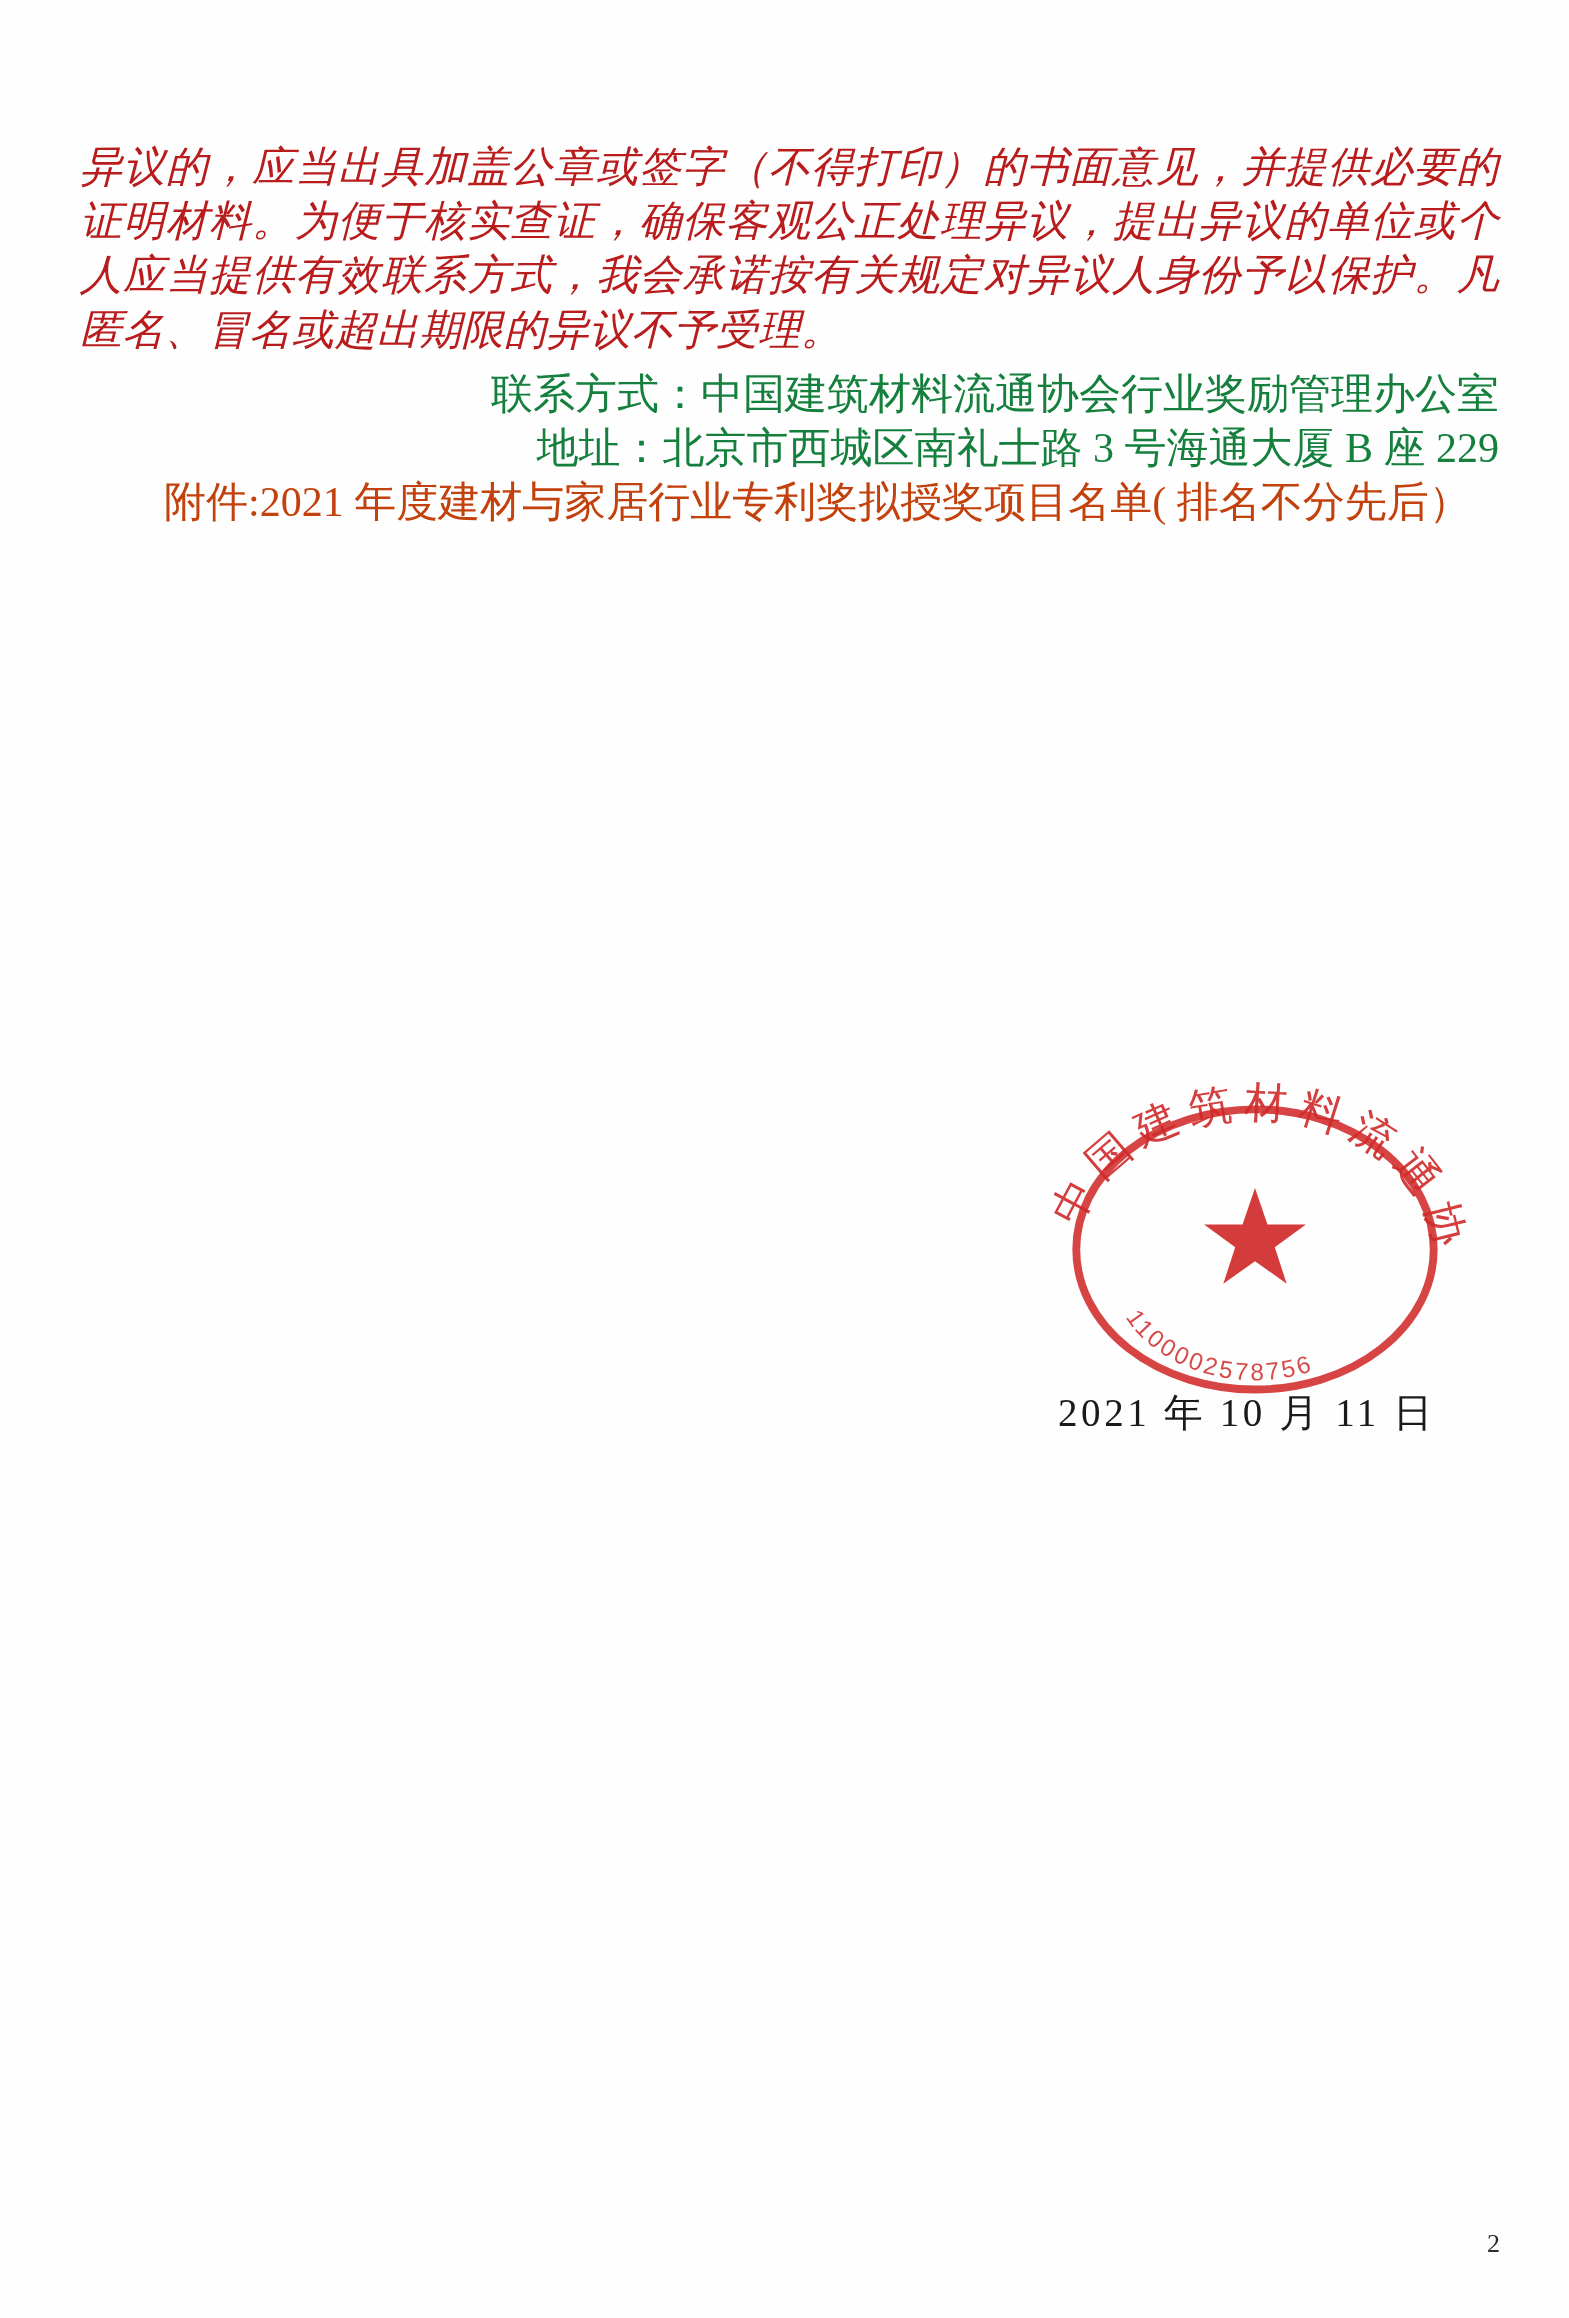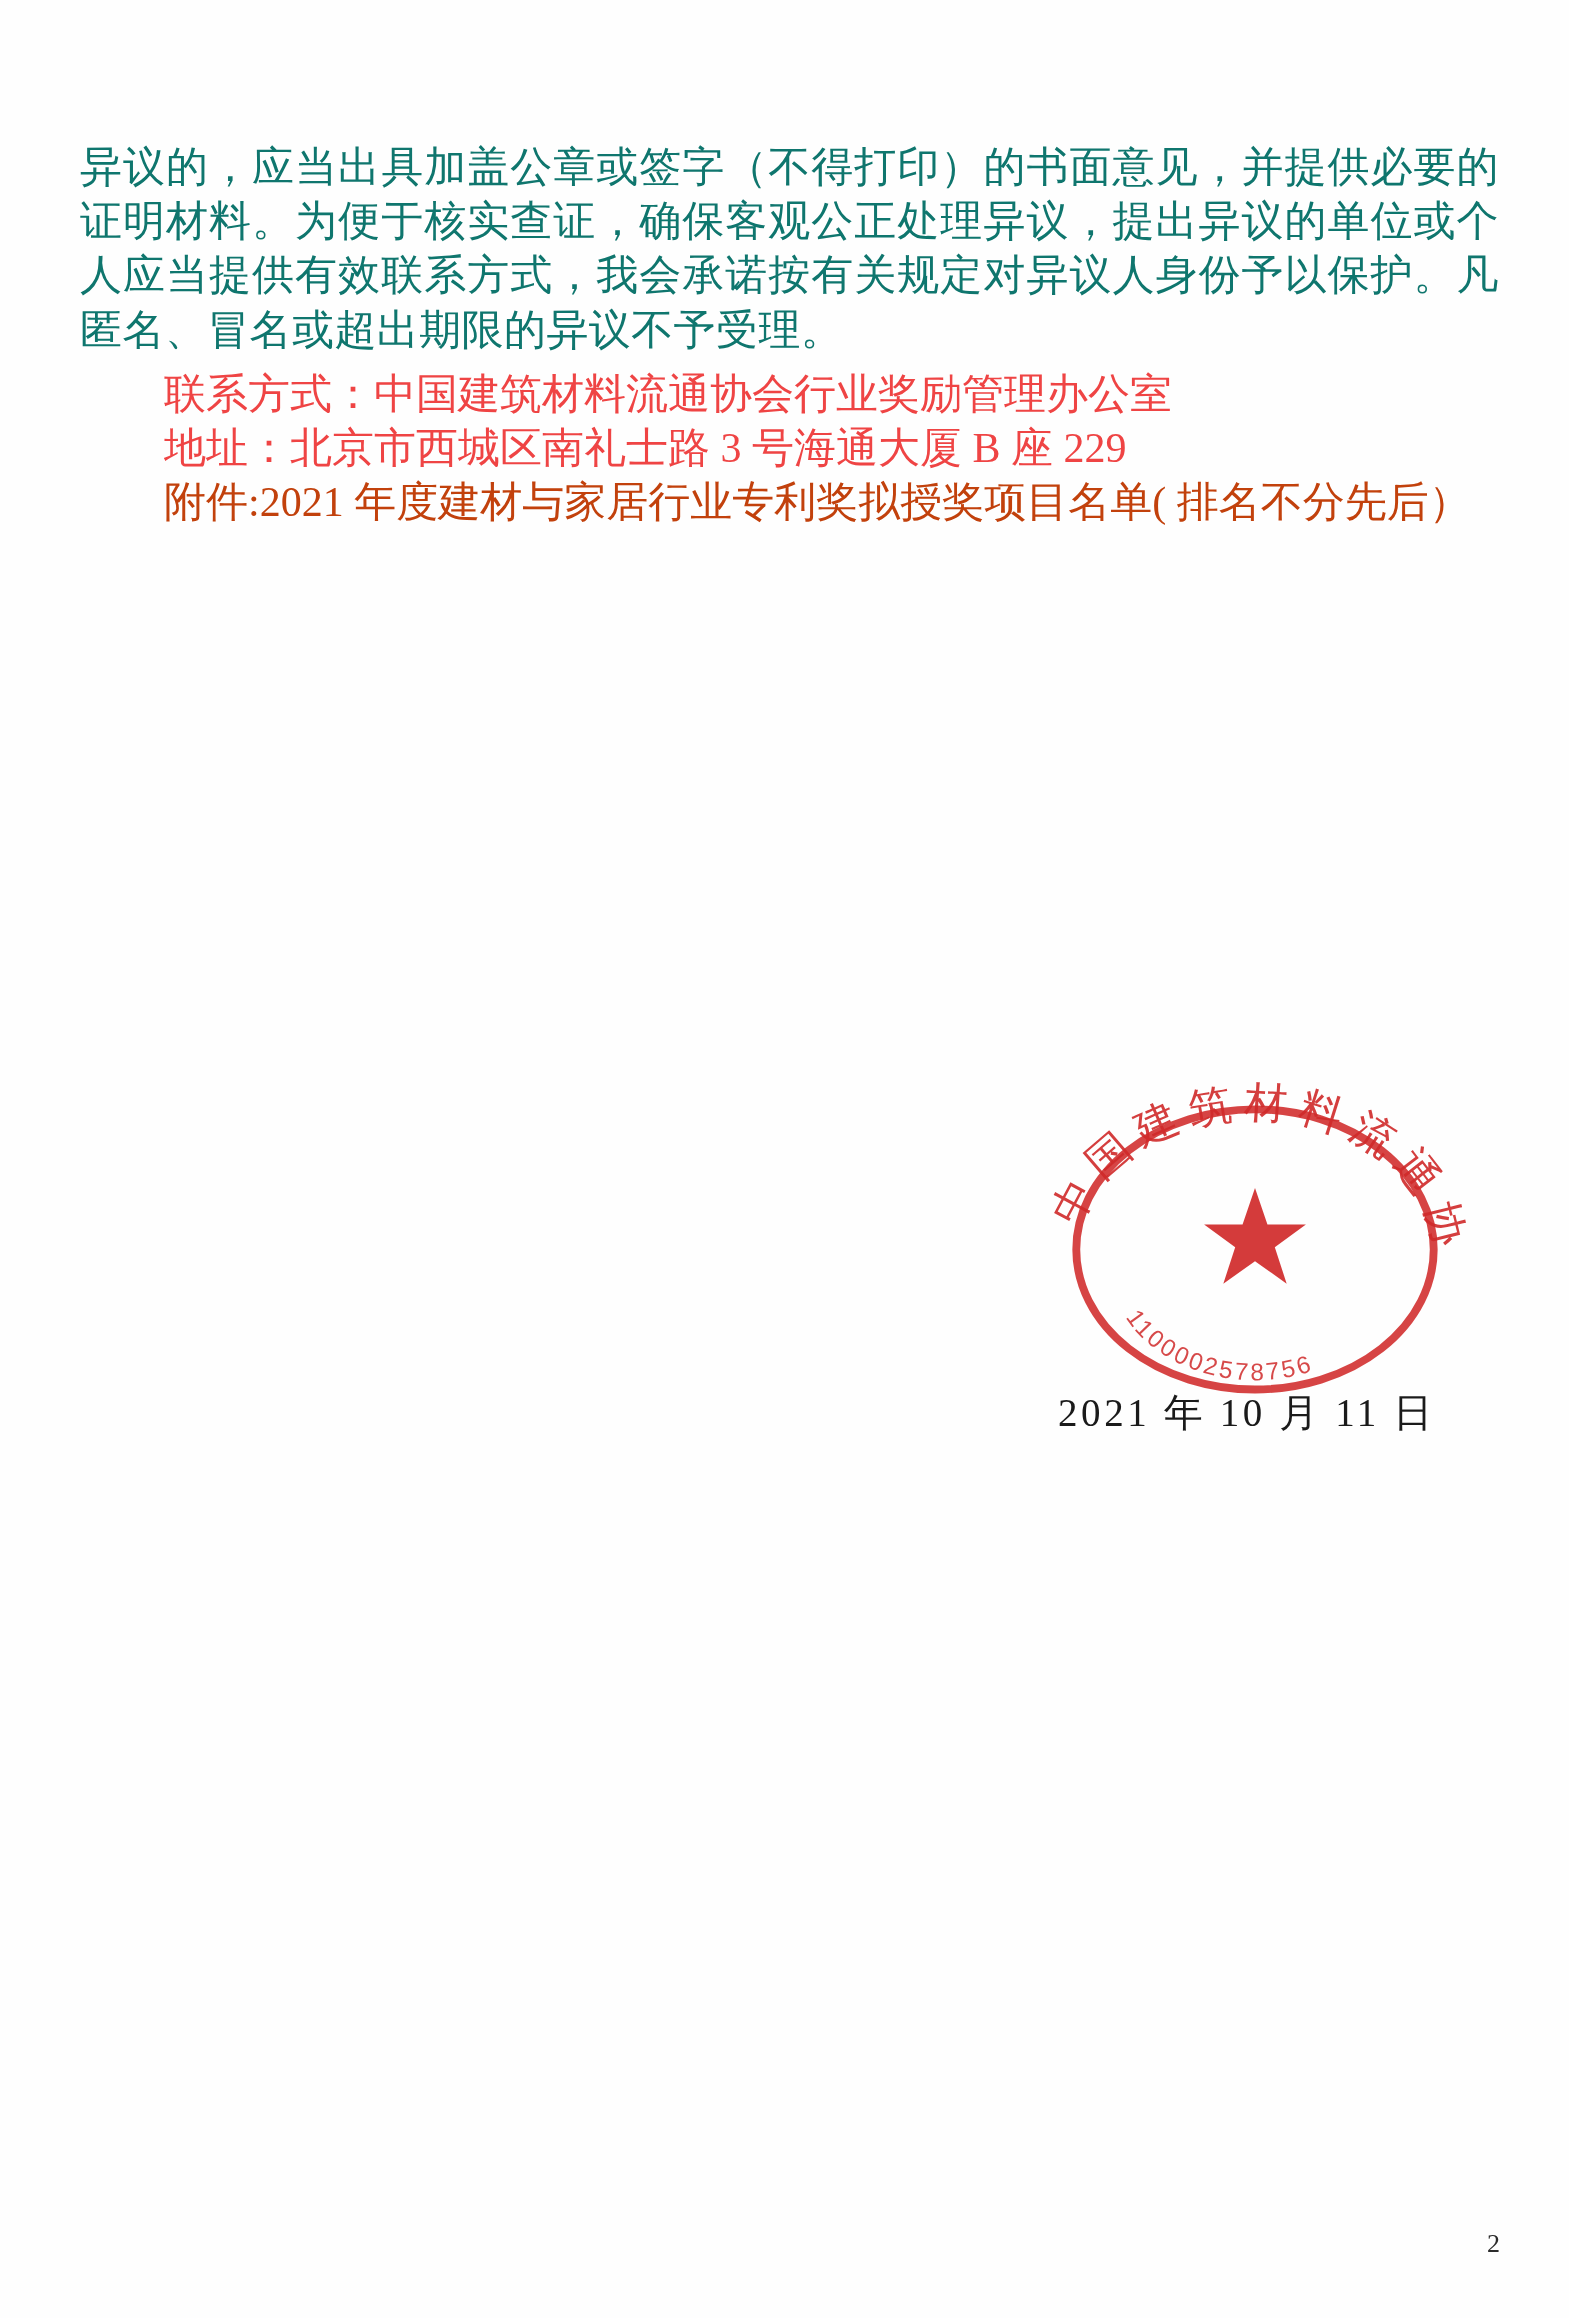--- a/index.html
+++ b/index.html
@@ -24,32 +24,34 @@
     top: 140px;
     width: 1419px;
   }
   .para {
     font-size: 42px;
     line-height: 1.29;
     letter-spacing: 0.4px;
     text-align: justify;
     text-justify: inter-ideograph;
     margin: 0 0 4.3px 0;
-    color: #0f766e;
+    color: #b91c1c;
+    font-style: italic;
   }
   .contact-block {
     margin-top: 10px;
   }
   .contact-line {
     font-size: 42px;
     line-height: 1.29;
     text-indent: 2em;
     margin: 0;
-    color: #ef4444;
+    color: #15803d;
     white-space: nowrap;
+    text-align: right;
   }
   .attach-line {
     font-size: 42px;
     line-height: 1.29;
     text-indent: 2em;
     margin: 0;
     color: #c2410c;
     text-align: justify;
     text-justify: inter-ideograph;
   }

